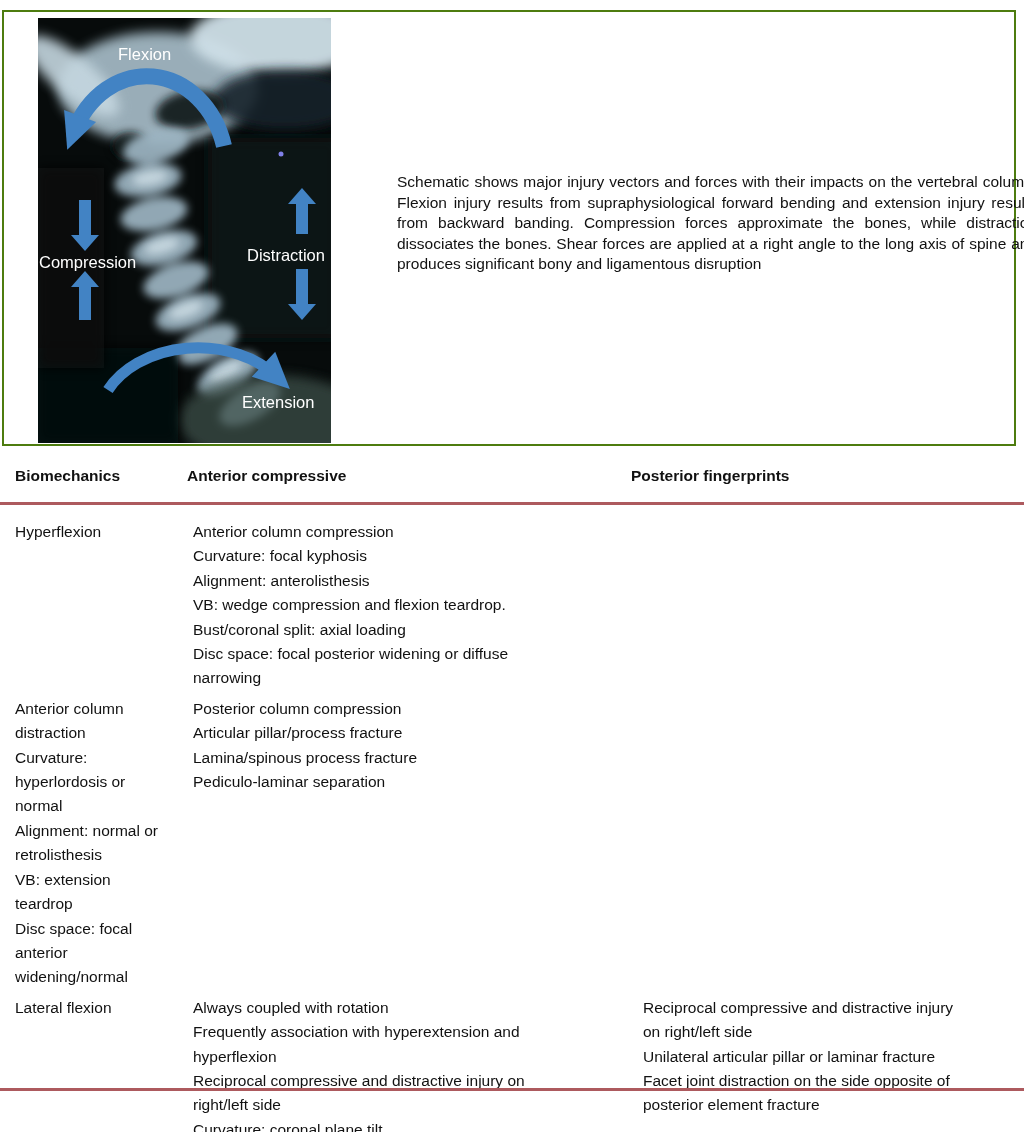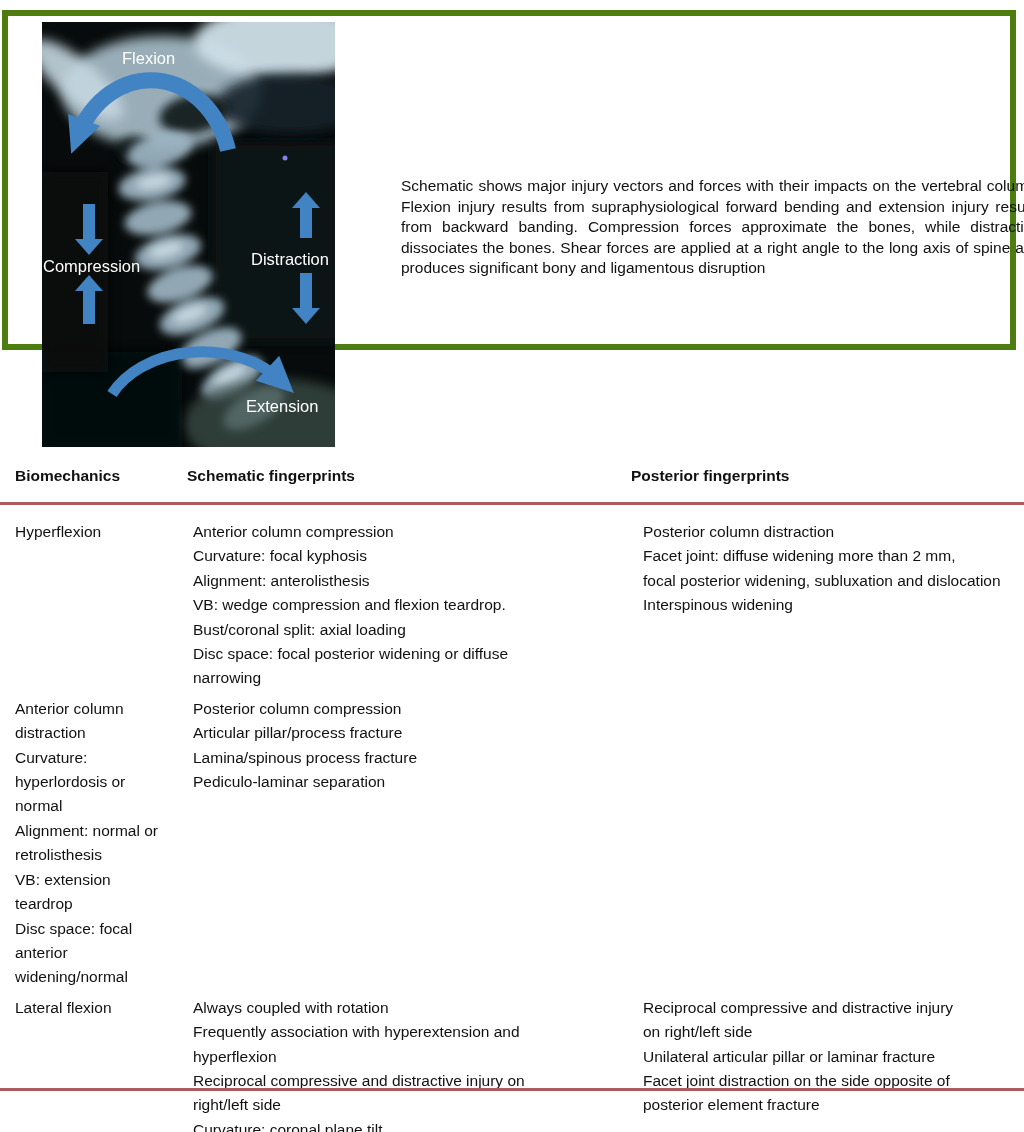--- a/index.html
+++ b/index.html
@@ -2,22 +2,22 @@
 <html><head>
 <meta charset="utf-8">
 <style>
   html,body{margin:0;padding:0;background:#ffffff;}
   .page{
     position:relative;width:1024px;height:1132px;background:#ffffff;
     font-family:"Liberation Sans","DejaVu Sans",sans-serif;color:#1a1a1a;overflow:hidden;
   }
   
   .figure-box{
-    position:absolute;left:2px;top:10px;width:1014px;height:340px;
-    border:6px solid #4d7c0f;background:#ffffff;box-sizing:border-box;
+    position:absolute;left:2px;top:10px;width:1014px;height:436px;
+    border:2px solid #4d7c0f;background:#ffffff;box-sizing:border-box;
   }
   .xray{
     position:absolute;left:34px;top:6px;width:293px;height:425px;
     overflow:hidden;background:#070b0b;
   }
   .xray svg{display:block;width:100%;height:100%;}
   .caption{
     position:absolute;left:393px;top:160px;width:640px;
     font-size:15.5px;line-height:20.6px;text-align:justify;color:#111;
   }
@@ -122,40 +122,36 @@
           <text x="204" y="390">Extension</text>
         </g>
       </svg>
     </div>
 
     <div class="caption">Schematic shows major injury vectors and forces with their impacts on the vertebral column. Flexion injury results from supraphysiological forward bending and extension injury results from backward banding. Compression forces approximate the bones, while distraction dissociates the bones. Shear forces are applied at a right angle to the long axis of spine and produces significant bony and ligamentous disruption</div>
   </div>
 
   <div class="tbl-grid tbl-head" style="top: 466px; position: absolute; gap: 12px;">
     <div class="cell">Biomechanics</div>
-    <div class="cell">Schematic fingerprints</div>
+    <div class="cell">Anterior compressive</div>
     <div class="cell">Posterior fingerprints</div>
   </div>
 
   <div class="rule rule-top" style="background: rgb(173, 90, 94);"></div>
 
   <div class="tbl-grid tbl-body" style="display: block; top: 520px; position: absolute;">
     <div class="trow">
       <div class="cell">Hyperflexion</div>
       <div class="cell">Anterior column compression
 Curvature: focal kyphosis
 Alignment: anterolisthesis
 VB: wedge compression and flexion teardrop.
 Bust/coronal split: axial loading
 Disc space: focal posterior widening or diffuse
 narrowing</div>
-      <div class="cell">Posterior column distraction
-Facet joint: diffuse widening more than 2 mm,
-focal posterior widening, subluxation and dislocation
-Interspinous widening</div>
     </div>
     <div class="trow">
       <div class="cell">Anterior column distraction
 Curvature: hyperlordosis or normal
 Alignment: normal or retrolisthesis
 VB: extension teardrop
 Disc space: focal anterior widening/normal</div>
       <div class="cell">Posterior column compression
 Articular pillar/process fracture
 Lamina/spinous process fracture

